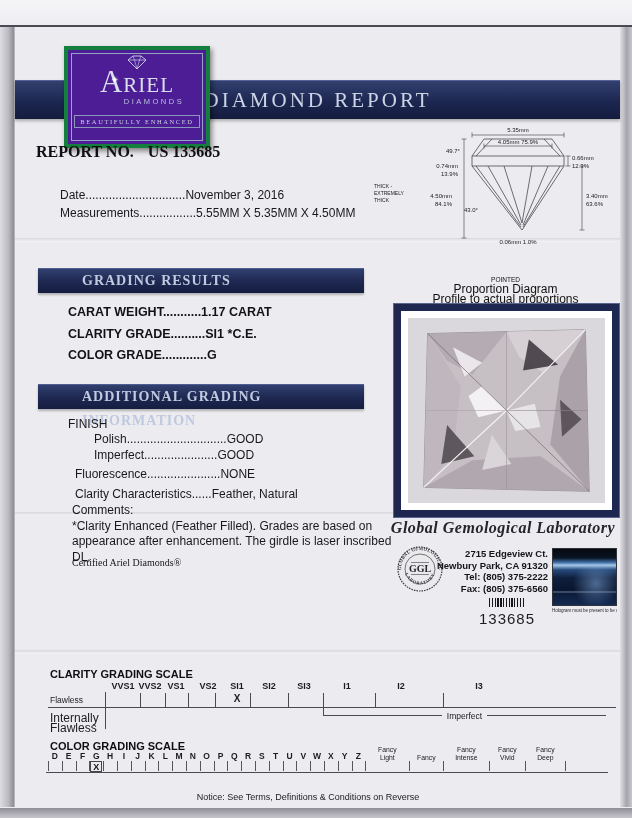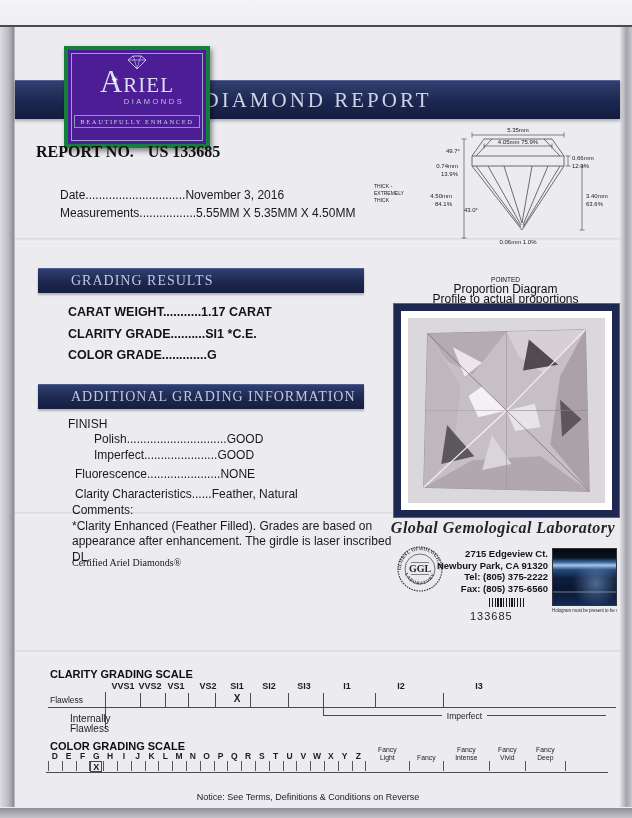--- a/index.html
+++ b/index.html
@@ -40,22 +40,22 @@
   
   .diagram{left:372px;top:126px;width:248px;height:130px;}
   .diagram text{font-family:"Liberation Sans",sans-serif;font-size:6px;fill:#1c1c20;}
   .diagram .tiny{font-size:5px;}
   .diagram line,.diagram polyline,.diagram path{stroke:#55555c;stroke-width:.7;fill:none;}
   .diagram .prof{stroke:#4a4a52;stroke-width:.8;}
   
   .sec-banner{left:38px;width:326px;height:24px;
     background:linear-gradient(#31406f,#1d2750 55%,#151d40);
     border-top:1px solid #4f5d92;box-shadow:0 2px 2px rgba(0,0,0,.25);}
-  .sec-banner span{display:block;line-height:24px;padding-left:33px;
-    font-family:"Liberation Serif",serif;font-weight:normal;font-size:14px;letter-spacing:1px;color:#bfc9df;}
+  .sec-banner span{display:block;line-height:24px;padding-left:44px;
+    font-family:"Liberation Serif",serif;font-weight:bold;font-size:14px;letter-spacing:1px;color:#bfc9df;}
   .gr-rows{left:68px;top:302px;width:320px;font-weight:bold;font-size:12.5px;line-height:21.5px;color:#121216;}
   
   .fin-block{left:68px;top:417px;width:330px;font-size:12px;color:#19191c;}
   .fin-head{margin-bottom:1px;}
   .fin-row{line-height:15.5px;}
   .fin-row.ind2{margin-left:26px;}
   .fin-row.ind1{margin-left:7px;margin-top:4px;}
   .comments{left:72px;top:503px;width:335px;font-size:12px;line-height:15.5px;color:#19191c;}
   .certified{left:72px;top:557px;font-family:"Liberation Serif",serif;font-size:10px;color:#15151a;}
   
@@ -66,21 +66,21 @@
     border:7px solid #1d2750;background:#ffffff;padding:7px;box-shadow:0 0 0 1px #5a6690;}
   .photo{width:100%;height:100%;background:#dad8dc;}
   .lab-name{left:386px;top:519px;width:234px;text-align:center;
     font-family:"Liberation Serif",serif;font-style:italic;font-weight:bold;
     font-size:16px;letter-spacing:.5px;color:#24242b;}
   .seal{left:396px;top:545px;}
   .address{left:428px;top:548px;width:120px;text-align:right;
     font-weight:bold;font-size:9.5px;line-height:11.5px;color:#141419;}
   .barcode{left:489px;top:598px;width:36px;height:9px;
     background:repeating-linear-gradient(90deg,#19191c 0 1.3px,#e9e8ec 1.3px 2.8px);}
-  .cert-num{left:470px;top:610px;width:74px;font-size:11px;letter-spacing:1px;color:#1d1d22;}
+  .cert-num{left:470px;top:610px;width:74px;text-align:center;font-size:15px;letter-spacing:1px;color:#1d1d22;}
   .hologram{left:552px;top:548px;width:65px;}
   .holo-img{width:65px;height:58px;border:1px solid #32323a;box-sizing:border-box;
     background:
       radial-gradient(circle at 68% 62%, rgba(130,170,220,.55), rgba(0,0,0,0) 42%),
       repeating-linear-gradient(180deg, rgba(255,255,255,0) 0 42px, rgba(200,220,245,.25) 42px 44px),
       linear-gradient(180deg,#05080f 0%,#0b1524 16%,#3f6ea6 24%,#a6c9ea 29%,#274b7c 37%,#0e1e3c 52%,#0a1630 72%,#132a52 100%);}
   .holo-note{font-size:4.6px;letter-spacing:-.1px;text-align:center;color:#2c2c32;margin-top:2px;white-space:nowrap;overflow:hidden;}
   
   .cl-scale{left:38px;top:668px;width:578px;height:64px;}
   .cl-title,.cs-title{position:absolute;left:12px;top:0;font-weight:bold;font-size:11px;color:#0f0f13;}
@@ -94,21 +94,21 @@
   .cl-row div.cl-item:nth-of-type(6){left:231px}
   .cl-row div.cl-item:nth-of-type(7){left:266px}
   .cl-row div.cl-item:nth-of-type(8){left:309px}
   .cl-row div.cl-item:nth-of-type(9){left:363px}
   .cl-row div.cl-item:nth-of-type(10){left:441px}
   .cl-mark{margin-top:2px;font-size:10px;height:12px;}
   .cl-tick{position:absolute;top:25px;width:1px;height:14px;background:#4a4a50;}
   .cl-tick.long{top:24px;height:37px;}
   .cl-base{position:absolute;left:10px;width:568px;top:39px;height:1px;background:#4a4a50;}
   .cl-flawless{position:absolute;left:12px;top:27px;font-size:8.5px;color:#1c1c20;}
-  .cl-intflawless{position:absolute;left:12px;top:46px;width:42px;font-size:10px;line-height:9.5px;color:#1c1c20;margin-left:20px;}
+  .cl-intflawless{position:absolute;left:12px;top:46px;width:42px;font-size:12px;line-height:9.5px;color:#1c1c20;}
   .cl-riser{position:absolute;left:285px;top:39px;width:1px;height:9px;background:#4a4a50;}
   .cl-imperfect{position:absolute;left:285px;top:43px;width:283px;height:9px;display:flex;align-items:center;gap:5px;}
   .cl-imperfect .ln{flex:1;height:1px;background:#4a4a50;}
   .cl-imperfect .tx{font-size:8.5px;color:#1c1c20;}
   
   .cs-scale{left:38px;top:740px;width:578px;height:42px;}
   .cs-row{position:absolute;left:10px;top:10px;height:22px;display:flex;align-items:flex-end;}
   .cs-row div.cs-cell{position:relative;width:13.8px;display:flex;flex-direction:column;justify-content:flex-end;text-align:center;}
   .cs-row div.cs-cell::before{content:"";position:absolute;left:0;bottom:1px;width:1px;height:10px;background:#55555c;}
   .cs-row::after{content:"";width:1px;height:10px;background:#55555c;align-self:flex-end;margin-bottom:1px;}

